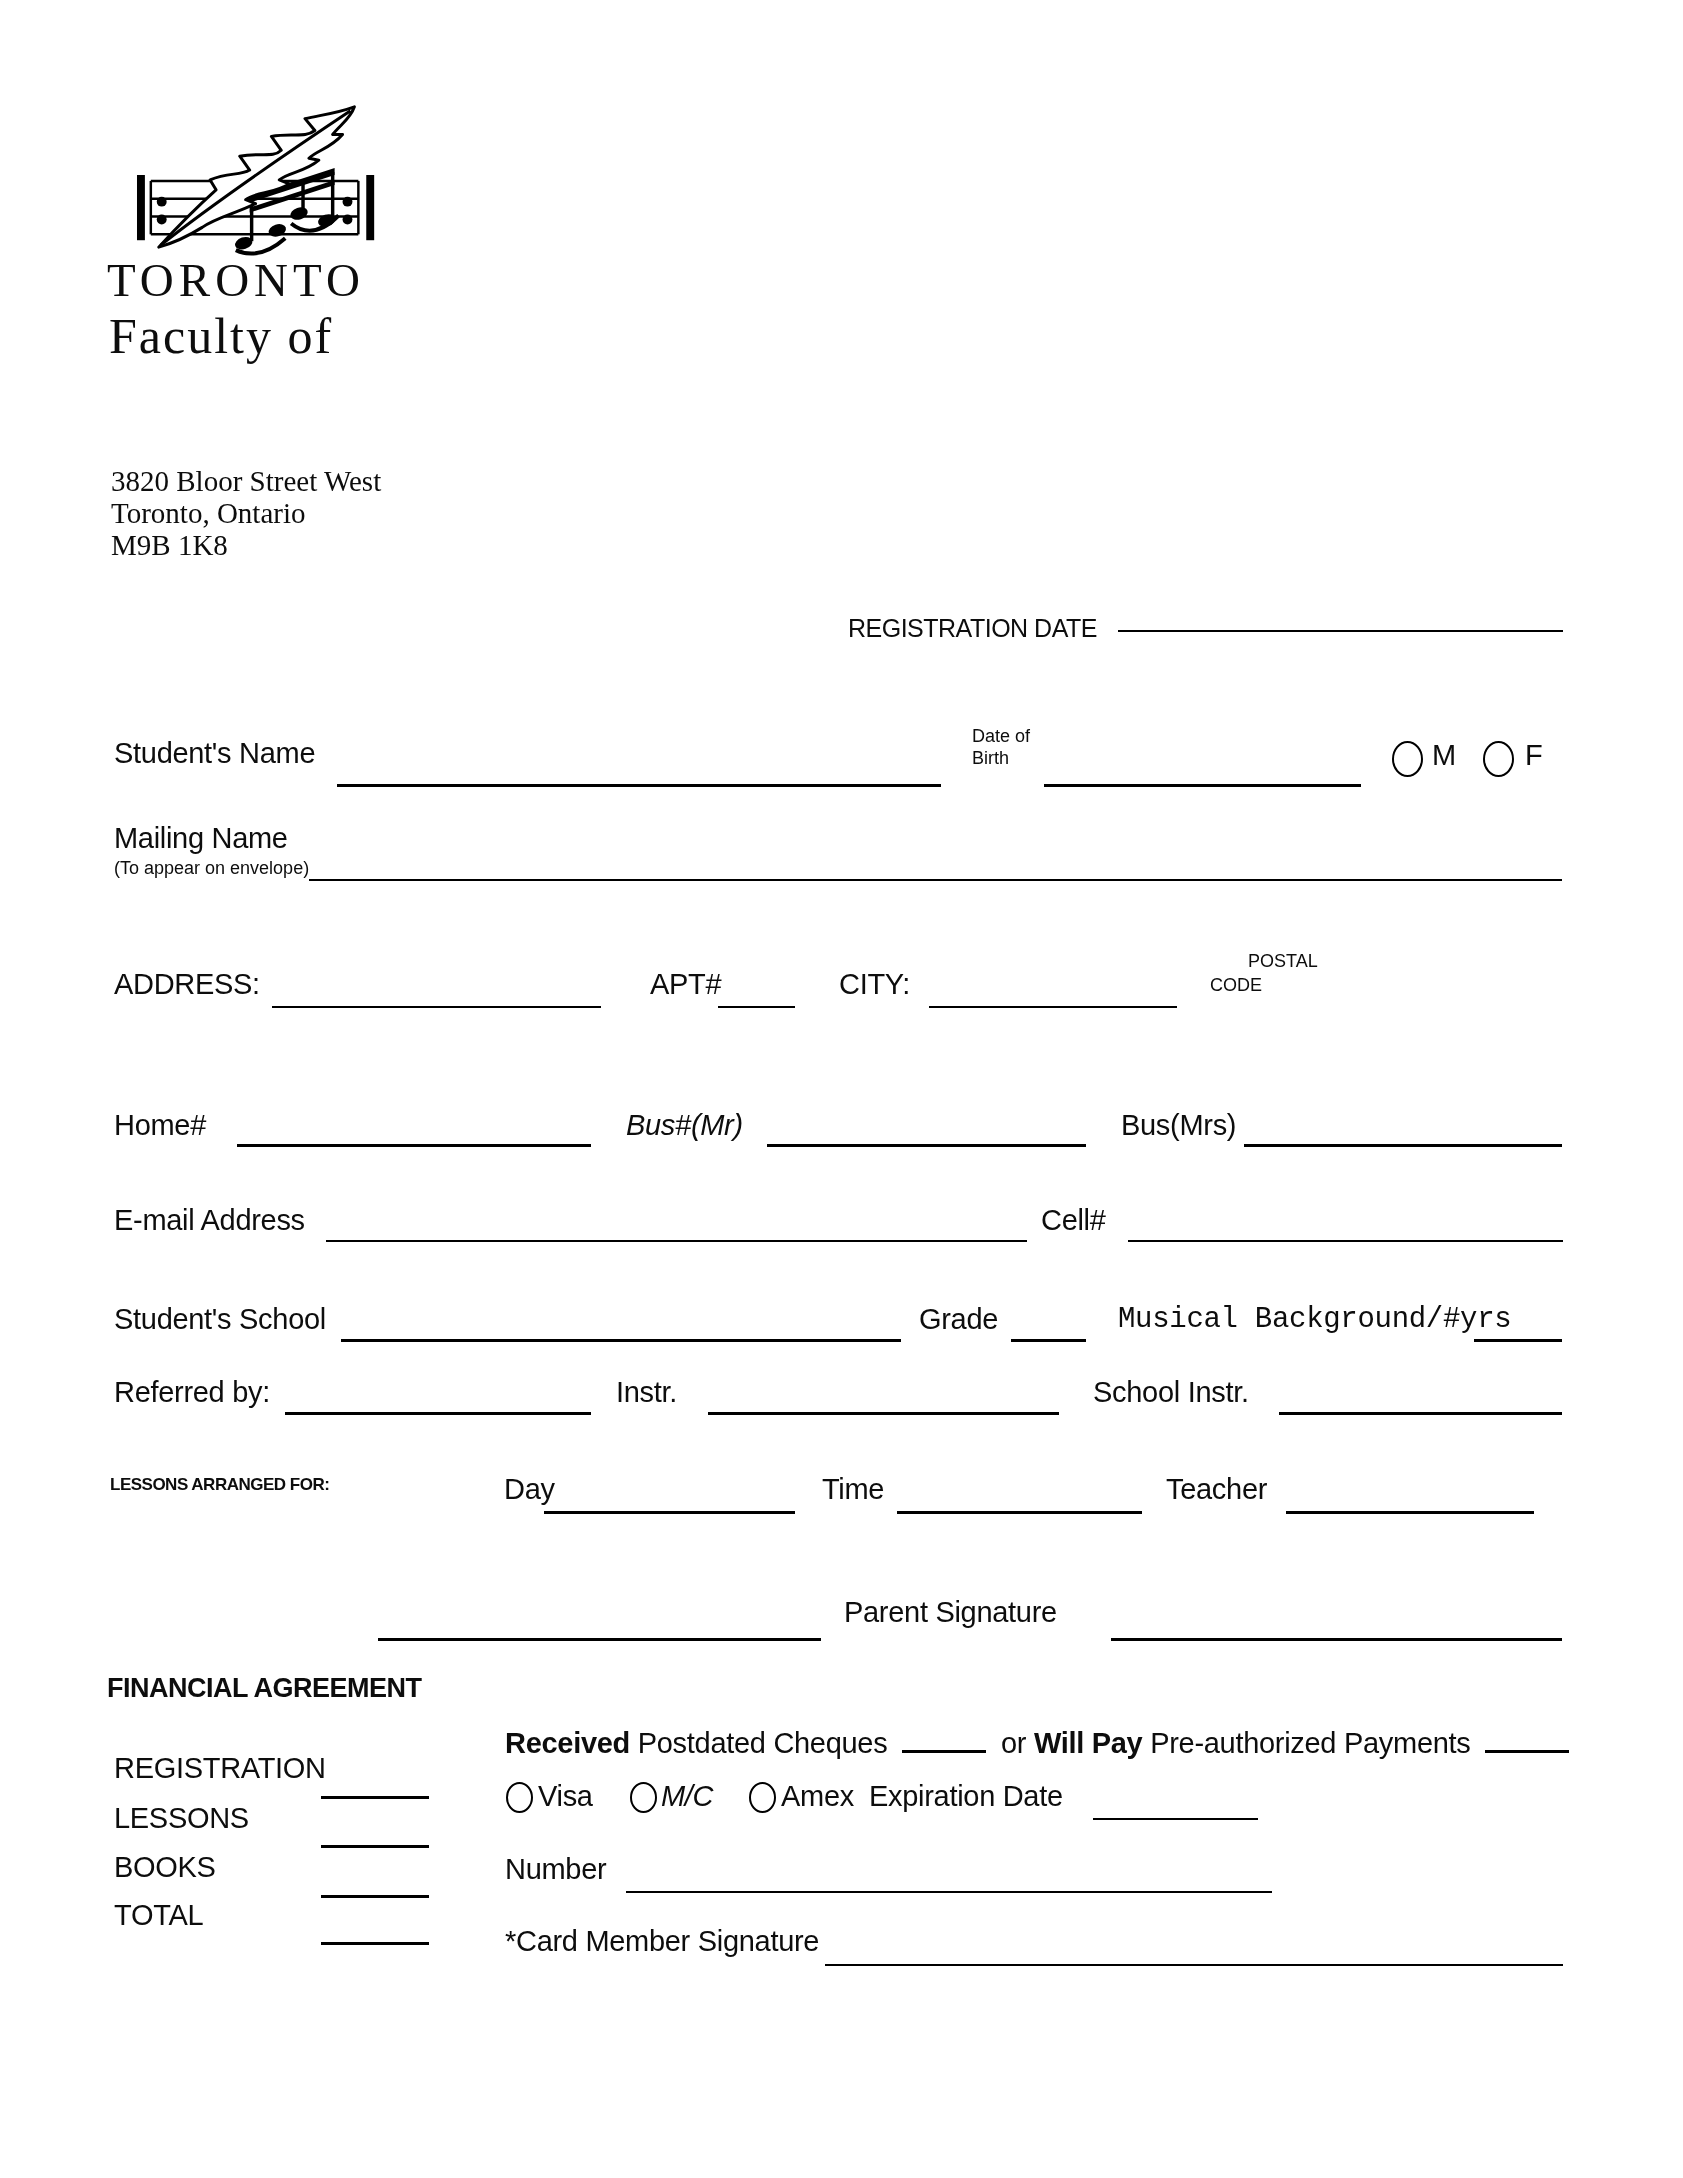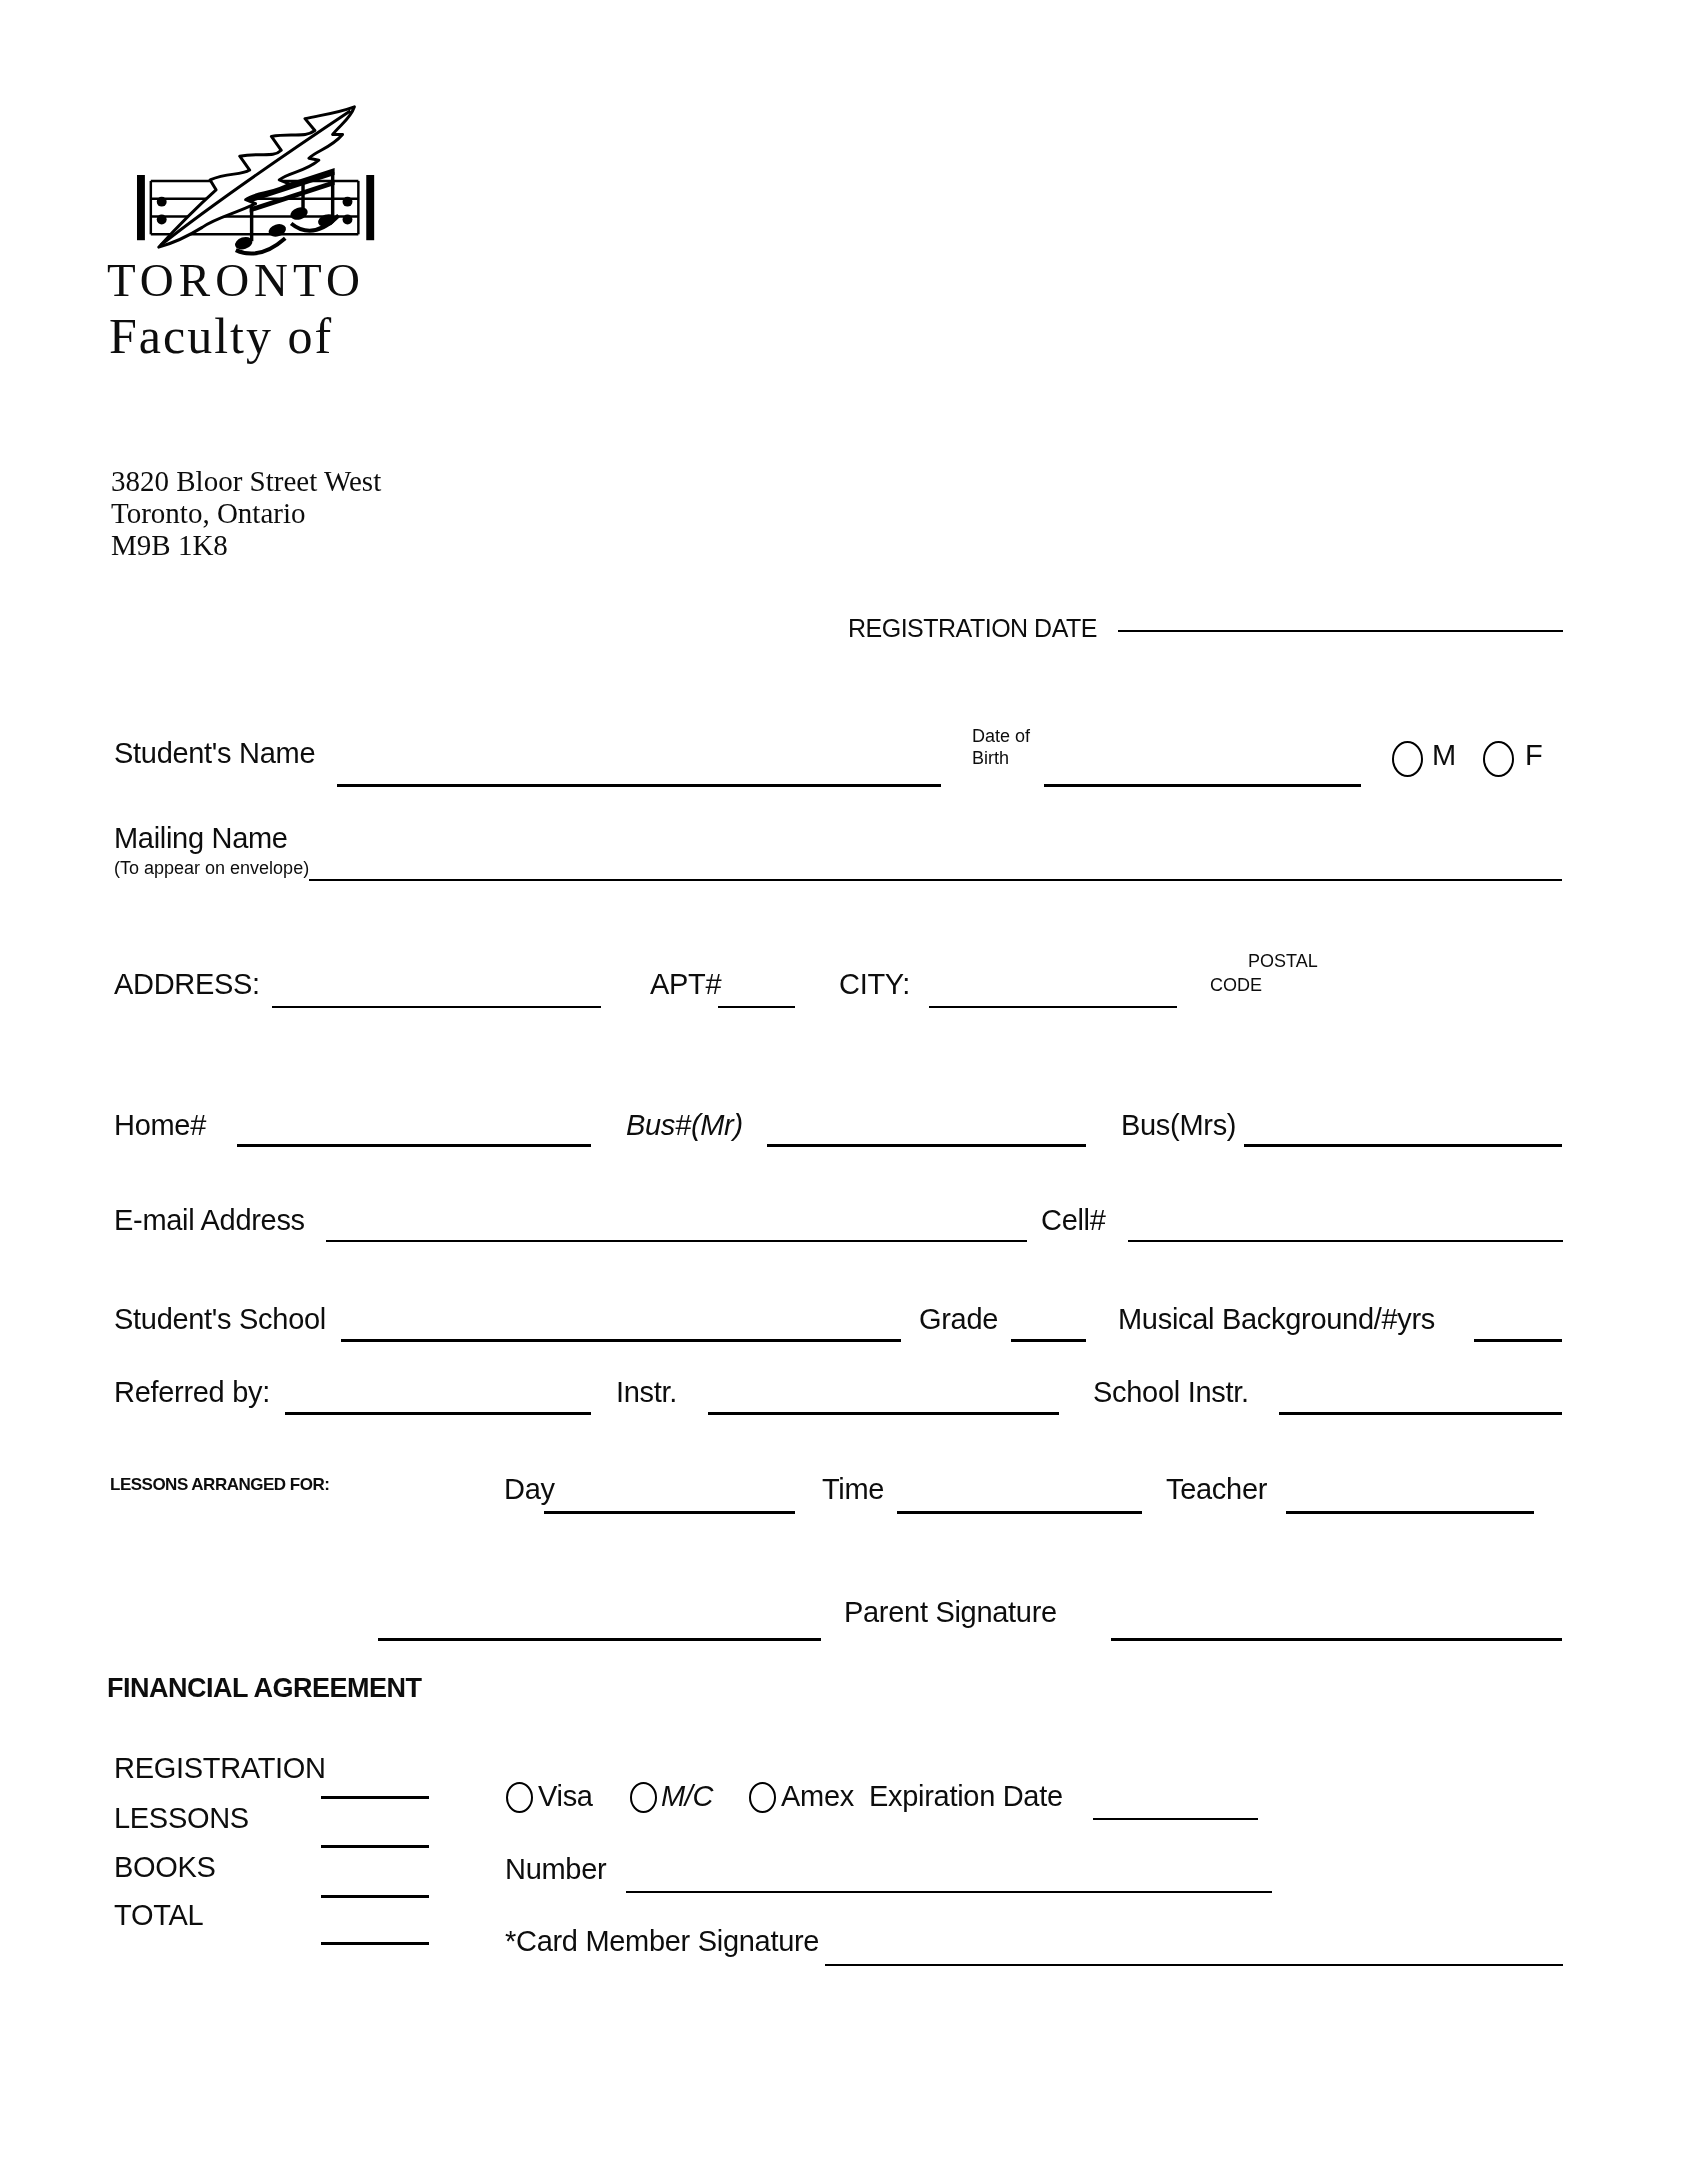--- a/index.html
+++ b/index.html
@@ -102,21 +102,21 @@
 
   <div class="abs lbl" style="left:114px;top:1204px;">E-mail Address</div>
   <div class="fline thin" style="left:326px;top:1240px;width:701px;"></div>
   <div class="abs lbl" style="left:1041px;top:1204px;">Cell#</div>
   <div class="fline thin" style="left:1128px;top:1240px;width:435px;"></div>
 
   <div class="abs lbl" style="left:114px;top:1303px;">Student's School</div>
   <div class="fline" style="left:341px;top:1339px;width:560px;"></div>
   <div class="abs lbl" style="left:919px;top:1303px;">Grade</div>
   <div class="fline" style="left:1011px;top:1339px;width:75px;"></div>
-  <div class="abs lbl" style="left:1118px;top:1303px;">Musical Background/#yrs</div>
+  <div class="abs lbl" style="left:1118px;top:1303px;font-family:Liberation Mono, monospace;">Musical Background/#yrs</div>
   <div class="fline" style="left:1474px;top:1339px;width:88px;"></div>
 
   <div class="abs lbl" style="left:114px;top:1376px;">Referred by:</div>
   <div class="fline" style="left:285px;top:1412px;width:306px;"></div>
   <div class="abs lbl" style="left:616px;top:1376px;">Instr.</div>
   <div class="fline" style="left:708px;top:1412px;width:351px;"></div>
   <div class="abs lbl" style="left:1093px;top:1376px;">School Instr.</div>
   <div class="fline" style="left:1279px;top:1412px;width:283px;"></div>
 
   <div class="abs bold" style="left:110px;top:1475px;font-size:17px;letter-spacing:-0.5px;">LESSONS ARRANGED FOR:</div>
@@ -126,20 +126,29 @@
   <div class="fline" style="left:897px;top:1511px;width:245px;"></div>
   <div class="abs lbl" style="left:1166px;top:1473px;">Teacher</div>
   <div class="fline" style="left:1286px;top:1511px;width:248px;"></div>
 
   <div class="fline" style="left:378px;top:1638px;width:443px;"></div>
   <div class="abs lbl" style="left:844px;top:1596px;">Parent Signature</div>
   <div class="fline" style="left:1111px;top:1638px;width:451px;"></div>
 
   <div class="abs bold" style="left:107px;top:1673px;font-size:27px;letter-spacing:-0.5px;">FINANCIAL AGREEMENT</div>
 
+  <div class="abs lbl" style="left:505px;top:1721px;">
+    <span class="bold">Received</span>
+    <span>Postdated Cheques</span>
+    <span class="inline-line"></span>
+    <span>or</span>
+    <span class="bold">Will Pay</span>
+    <span>Pre-authorized Payments</span>
+    <span class="inline-line"></span>
+  </div>
 
   <div class="abs lbl" style="left:114px;top:1752px;">REGISTRATION</div>
   <div class="fline" style="left:321px;top:1796px;width:108px;"></div>
   <div class="abs lbl" style="left:114px;top:1802px;">LESSONS</div>
   <div class="fline" style="left:321px;top:1845px;width:108px;"></div>
   <div class="abs lbl" style="left:114px;top:1851px;">BOOKS</div>
   <div class="fline" style="left:321px;top:1895px;width:108px;"></div>
   <div class="abs lbl" style="left:114px;top:1899px;">TOTAL</div>
   <div class="fline" style="left:321px;top:1942px;width:108px;"></div>
 

